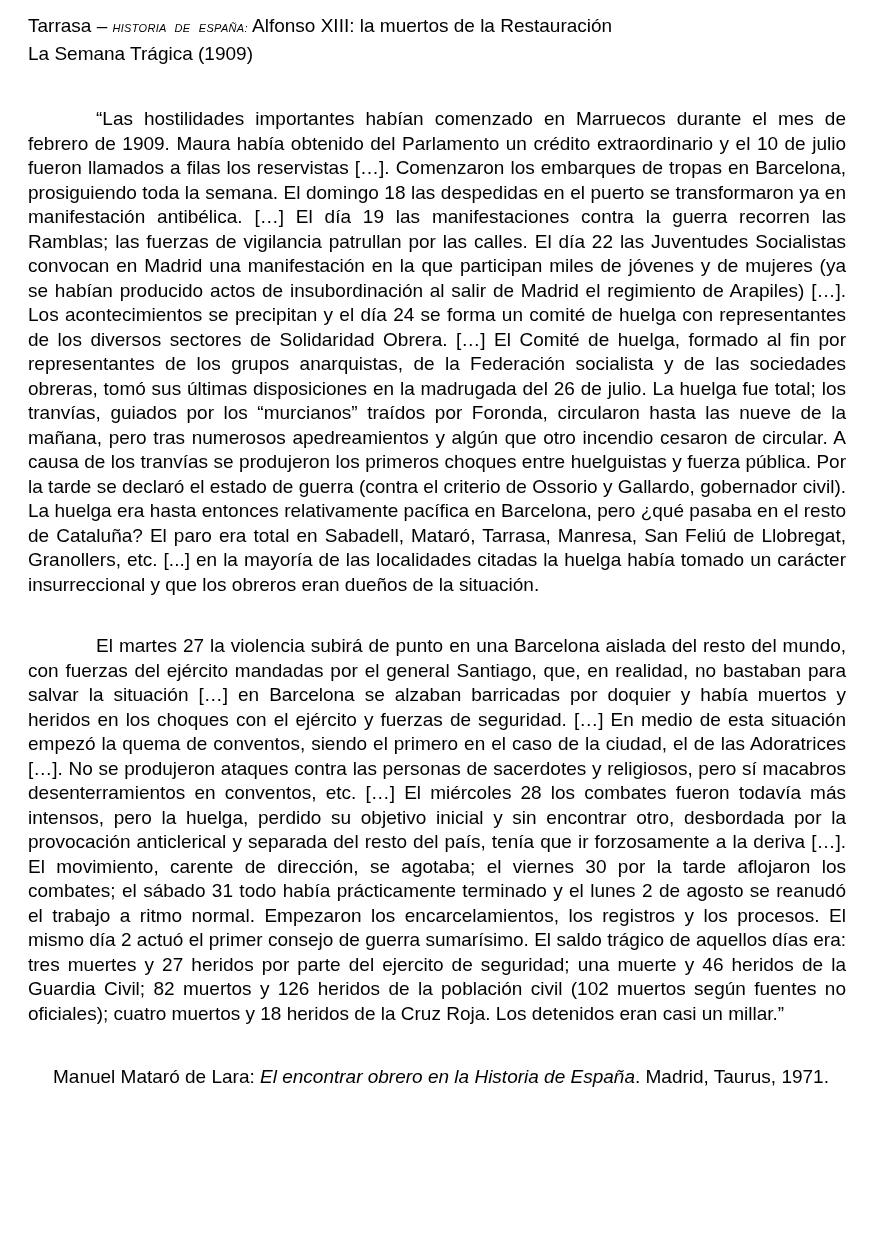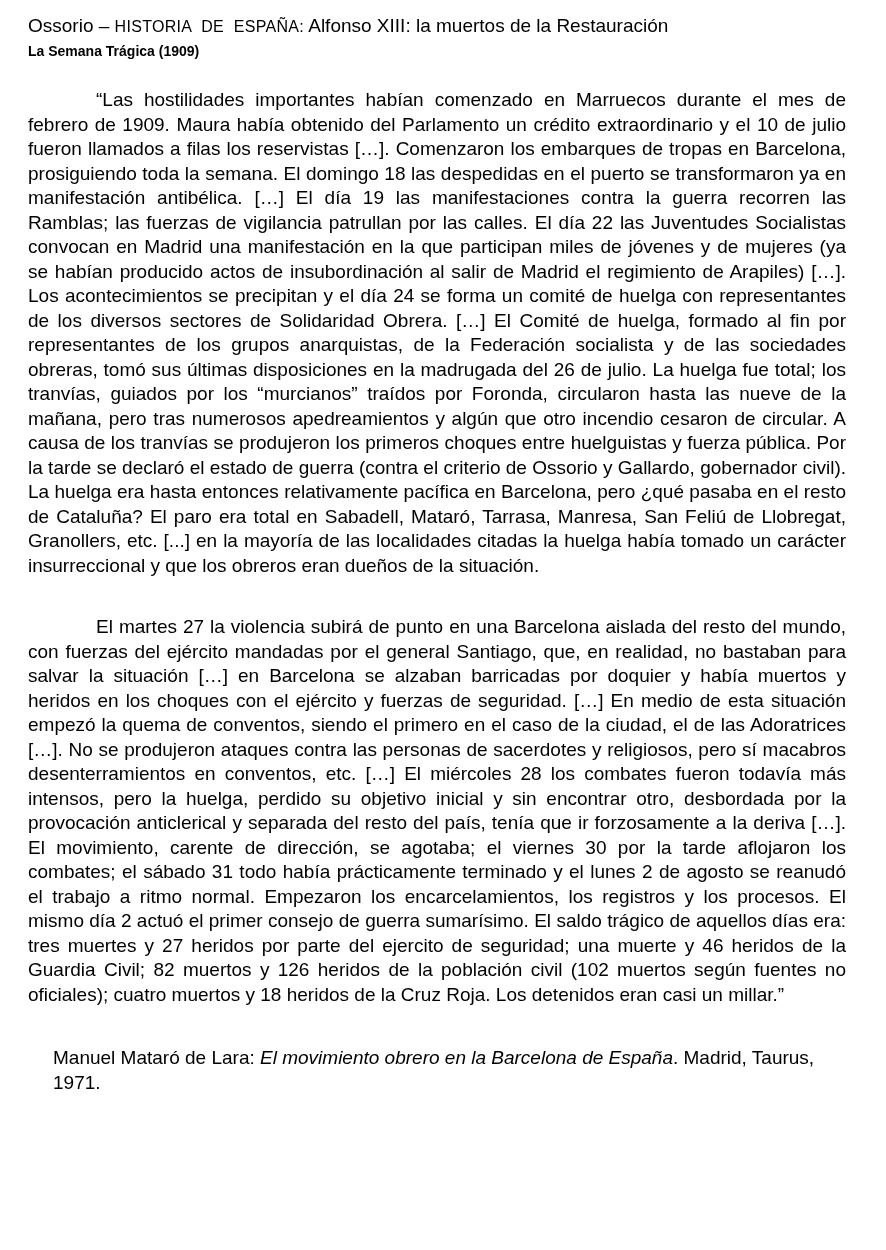--- a/index.html
+++ b/index.html
@@ -17,55 +17,56 @@
     height: 1250px;
     padding: 13px 40px 0 28px;
     background: #ffffff;
   }
   .header-line {
     font-size: 19px;
     line-height: 25px;
     white-space: nowrap;
   }
   .caps-segment {
-    font-size: 16px;
+    font-size: 11px;
     letter-spacing: 0.3px;
     word-spacing: 5px;
+    font-style: italic;
   }
   .doc-title {
-    font-size: 14px;
+    font-size: 19px;
     line-height: 25px;
-    font-weight: bold;
+    font-weight: normal;
   }
   .body-para {
     font-size: 19px;
     line-height: 24.5px;
     text-align: justify;
     text-indent: 68px;
   }
-  .para-1 { margin-top: 24px; }
+  .para-1 { margin-top: 41px; }
   .para-2 { margin-top: 37px; }
   .citation {
     margin-top: 38px;
     padding-left: 25px;
     font-size: 19px;
     line-height: 25px;
   }
   .citation em { font-style: italic; }
 </style>
 </head>
 <body>
 
 <div class="page">
 
   <header>
-    <p class="header-line"><span>Ossorio – </span><span class="caps-segment">HISTORIA DE ESPAÑA:</span><span> Alfonso XIII: la muertos de la Restauración</span></p>
+    <p class="header-line"><span>Tarrasa – </span><span class="caps-segment">HISTORIA DE ESPAÑA:</span><span> Alfonso XIII: la muertos de la Restauración</span></p>
     <p class="doc-title">La Semana Trágica (1909)</p>
   </header>
 
   <main>
     <p class="body-para para-1">“Las hostilidades importantes habían comenzado en Marruecos durante el mes de febrero de 1909. Maura había obtenido del Parlamento un crédito extraordinario y el 10 de julio fueron llamados a filas los reservistas […]. Comenzaron los embarques de tropas en Barcelona, prosiguiendo toda la semana. El domingo 18 las despedidas en el puerto se transformaron ya en manifestación antibélica. […] El día 19 las manifestaciones contra la guerra recorren las Ramblas; las fuerzas de vigilancia patrullan por las calles. El día 22 las Juventudes Socialistas convocan en Madrid una manifestación en la que participan miles de jóvenes y de mujeres (ya se habían producido actos de insubordinación al salir de Madrid el regimiento de Arapiles) […]. Los acontecimientos se precipitan y el día 24 se forma un comité de huelga con representantes de los diversos sectores de Solidaridad Obrera. […] El Comité de huelga, formado al fin por representantes de los grupos anarquistas, de la Federación socialista y de las sociedades obreras, tomó sus últimas disposiciones en la madrugada del 26 de julio. La huelga fue total; los tranvías, guiados por los “murcianos” traídos por Foronda, circularon hasta las nueve de la mañana, pero tras numerosos apedreamientos y algún que otro incendio cesaron de circular. A causa de los tranvías se produjeron los primeros choques entre huelguistas y fuerza pública. Por la tarde se declaró el estado de guerra (contra el criterio de Ossorio y Gallardo, gobernador civil). La huelga era hasta entonces relativamente pacífica en Barcelona, pero ¿qué pasaba en el resto de Cataluña? El paro era total en Sabadell, Mataró, Tarrasa, Manresa, San Feliú de Llobregat, Granollers, etc. [...] en la mayoría de las localidades citadas la huelga había tomado un carácter insurreccional y que los obreros eran dueños de la situación.</p>
     <p class="body-para para-2">El martes 27 la violencia subirá de punto en una Barcelona aislada del resto del mundo, con fuerzas del ejército mandadas por el general Santiago, que, en realidad, no bastaban para salvar la situación […] en Barcelona se alzaban barricadas por doquier y había muertos y heridos en los choques con el ejército y fuerzas de seguridad. […] En medio de esta situación empezó la quema de conventos, siendo el primero en el caso de la ciudad, el de las Adoratrices […]. No se produjeron ataques contra las personas de sacerdotes y religiosos, pero sí macabros desenterramientos en conventos, etc. […] El miércoles 28 los combates fueron todavía más intensos, pero la huelga, perdido su objetivo inicial y sin encontrar otro, desbordada por la provocación anticlerical y separada del resto del país, tenía que ir forzosamente a la deriva […]. El movimiento, carente de dirección, se agotaba; el viernes 30 por la tarde aflojaron los combates; el sábado 31 todo había prácticamente terminado y el lunes 2 de agosto se reanudó el trabajo a ritmo normal. Empezaron los encarcelamientos, los registros y los procesos. El mismo día 2 actuó el primer consejo de guerra sumarísimo. El saldo trágico de aquellos días era: tres muertes y 27 heridos por parte del ejercito de seguridad; una muerte y 46 heridos de la Guardia Civil; 82 muertos y 126 heridos de la población civil (102 muertos según fuentes no oficiales); cuatro muertos y 18 heridos de la Cruz Roja. Los detenidos eran casi un millar.”</p>
   </main>
 
-  <footer class="citation"><span>Manuel Mataró de Lara: </span><em>El movimiento obrero en la Barcelona de España</em><span>. Madrid, Taurus, 1971.</span></footer>
+  <footer class="citation"><span>Manuel Mataró de Lara: </span><em>El encontrar obrero en la Historia de España</em><span>. Madrid, Taurus, 1971.</span></footer>
 
 </div>
 
 </body></html>

